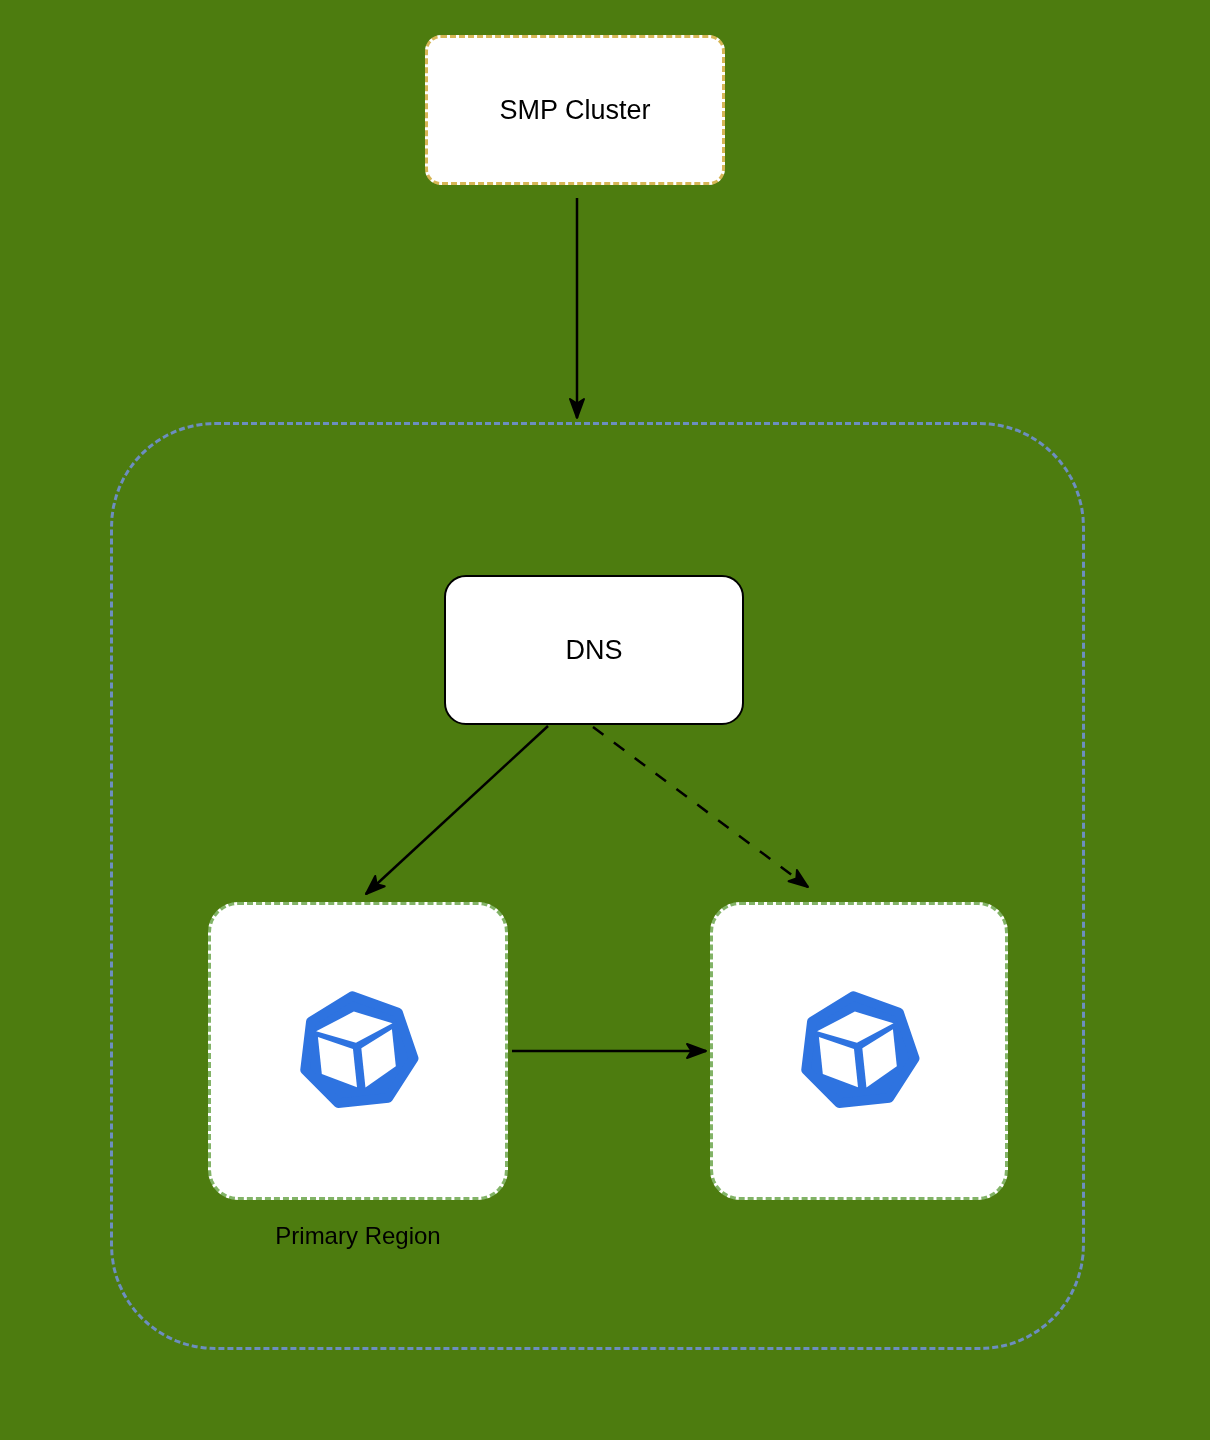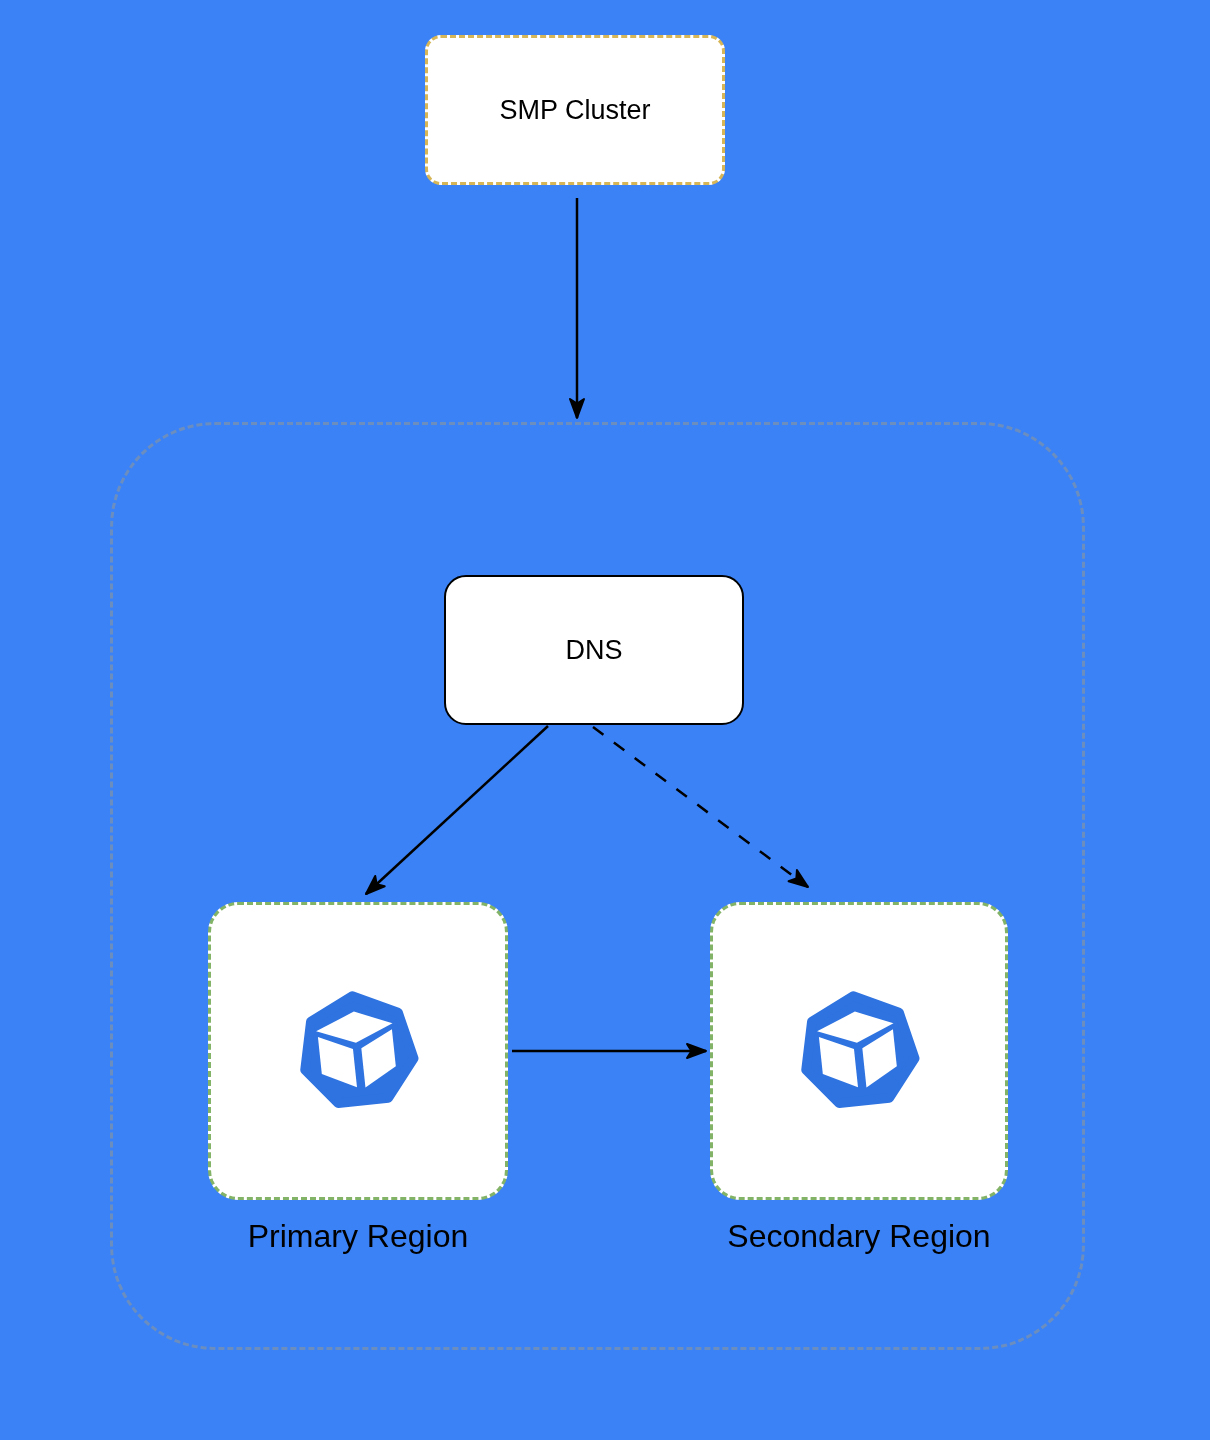--- a/index.html
+++ b/index.html
@@ -5,21 +5,21 @@
   html, body {
     margin: 0;
     padding: 0;
     background: #ffffff;
     font-family: "Liberation Sans", sans-serif;
   }
   .canvas {
     position: relative;
     width: 1210px;
     height: 1440px;
-    background: #3b82f6;
+    background: #4d7c0f;
     overflow: hidden;
   }
   .node {
     position: absolute;
     display: flex;
     align-items: center;
     justify-content: center;
     background: #ffffff;
     box-sizing: border-box;
     color: #000000;
@@ -50,21 +50,21 @@
   }
   .primary-box   { left: 208px; top: 902px; width: 300px; height: 298px; }
   .secondary-box { left: 710px; top: 902px; width: 298px; height: 298px; }
   .region-label {
     position: absolute;
     top: 1216px;
     height: 40px;
     display: flex;
     align-items: center;
     justify-content: center;
-    font-size: 32px;
+    font-size: 24px;
     color: #000000;
   }
   .primary-label   { left: 208px; width: 300px; }
   .secondary-label { left: 710px; width: 298px; }
   .cluster-icon {
     width: 122px;
     height: 120px;
   }
   .edges {
     position: absolute;
@@ -105,23 +105,20 @@
         <polygon points="17,30 50,17 81,30 49,43" fill="#ffffff"></polygon>
         <polygon points="18,35 46,48 46,80 18,66" fill="#ffffff"></polygon>
         <polygon points="53,48 80,35 80,66 53,81" fill="#ffffff"></polygon>
       </g>
     </svg>
   </div>
 
   <div class="region-label primary-label">
     <span>Primary Region</span>
   </div>
-  <div class="region-label secondary-label">
-    <span>Secondary Region</span>
-  </div>
 
   <svg class="edges" width="1210" height="1440">
     <defs>
       <marker id="arrowhead" markerUnits="userSpaceOnUse" markerWidth="26" markerHeight="20" refX="21" refY="9" orient="auto">
         <path d="M2,2 L21,9 L2,16 L6.5,9 Z" fill="#000000" stroke="#000000" stroke-width="2" stroke-linejoin="round"></path>
       </marker>
     </defs>
 
     <line x1="577" y1="198" x2="577" y2="418" stroke="#000000" stroke-width="2.5" marker-end="url(#arrowhead)"></line>
 

